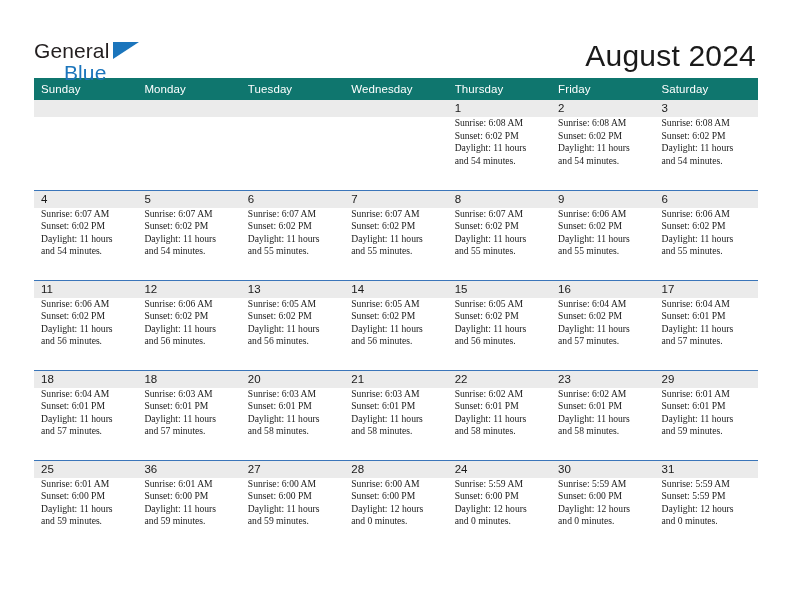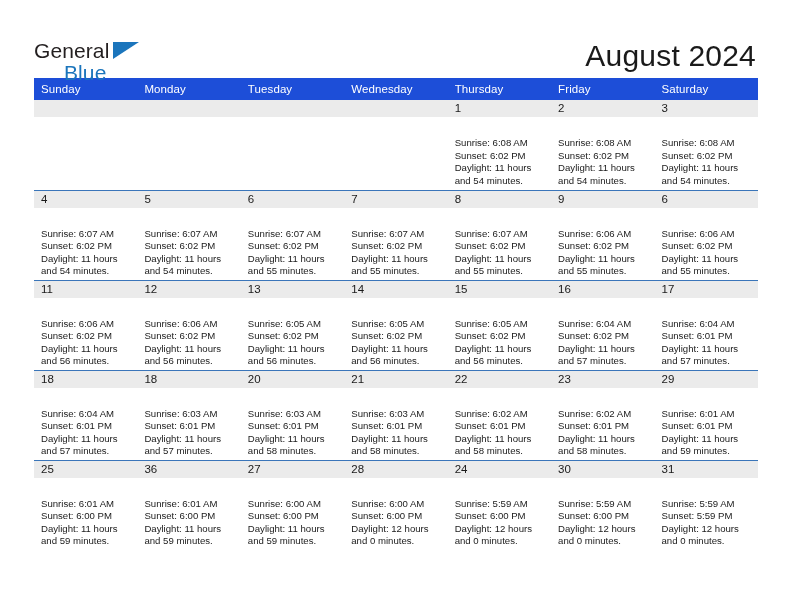--- a/index.html
+++ b/index.html
@@ -69,21 +69,21 @@
   }
 
   
   .calendar {
     width: 724px;
     border-collapse: collapse;
     table-layout: fixed;
     margin-top: 6px;
   }
   .calendar th {
-    background: #1d4ed8;
+    background: #0f766e;
     color: #ffffff;
     font-size: 11.5px;
     font-weight: normal;
     text-align: left;
     padding: 5px 0 5px 7px;
     height: 21px;
     letter-spacing: .1px;
   }
   .calendar td {
     width: 103.4px;
@@ -96,24 +96,25 @@
   .calendar tr.week:first-child td { border-top: none; }
   .daynum {
     background: #ebebeb;
     height: 17px;
     font-size: 11.5px;
     color: #1a1a1a;
     padding: 2px 0 0 7px;
     line-height: 13px;
   }
   .info {
-    padding: 20px 6px 0 7px;
+    padding: 0 6px 0 7px;
     font-size: 9.6px;
     line-height: 12.6px;
     color: #1a1a1a;
+    font-family: Liberation Serif, serif;
   }
   .info div { white-space: nowrap; }
   td.blank .info { visibility: hidden; }
 </style>
 </head>
 <body>
 
 <div class="page">
 
   <div class="topbar">

